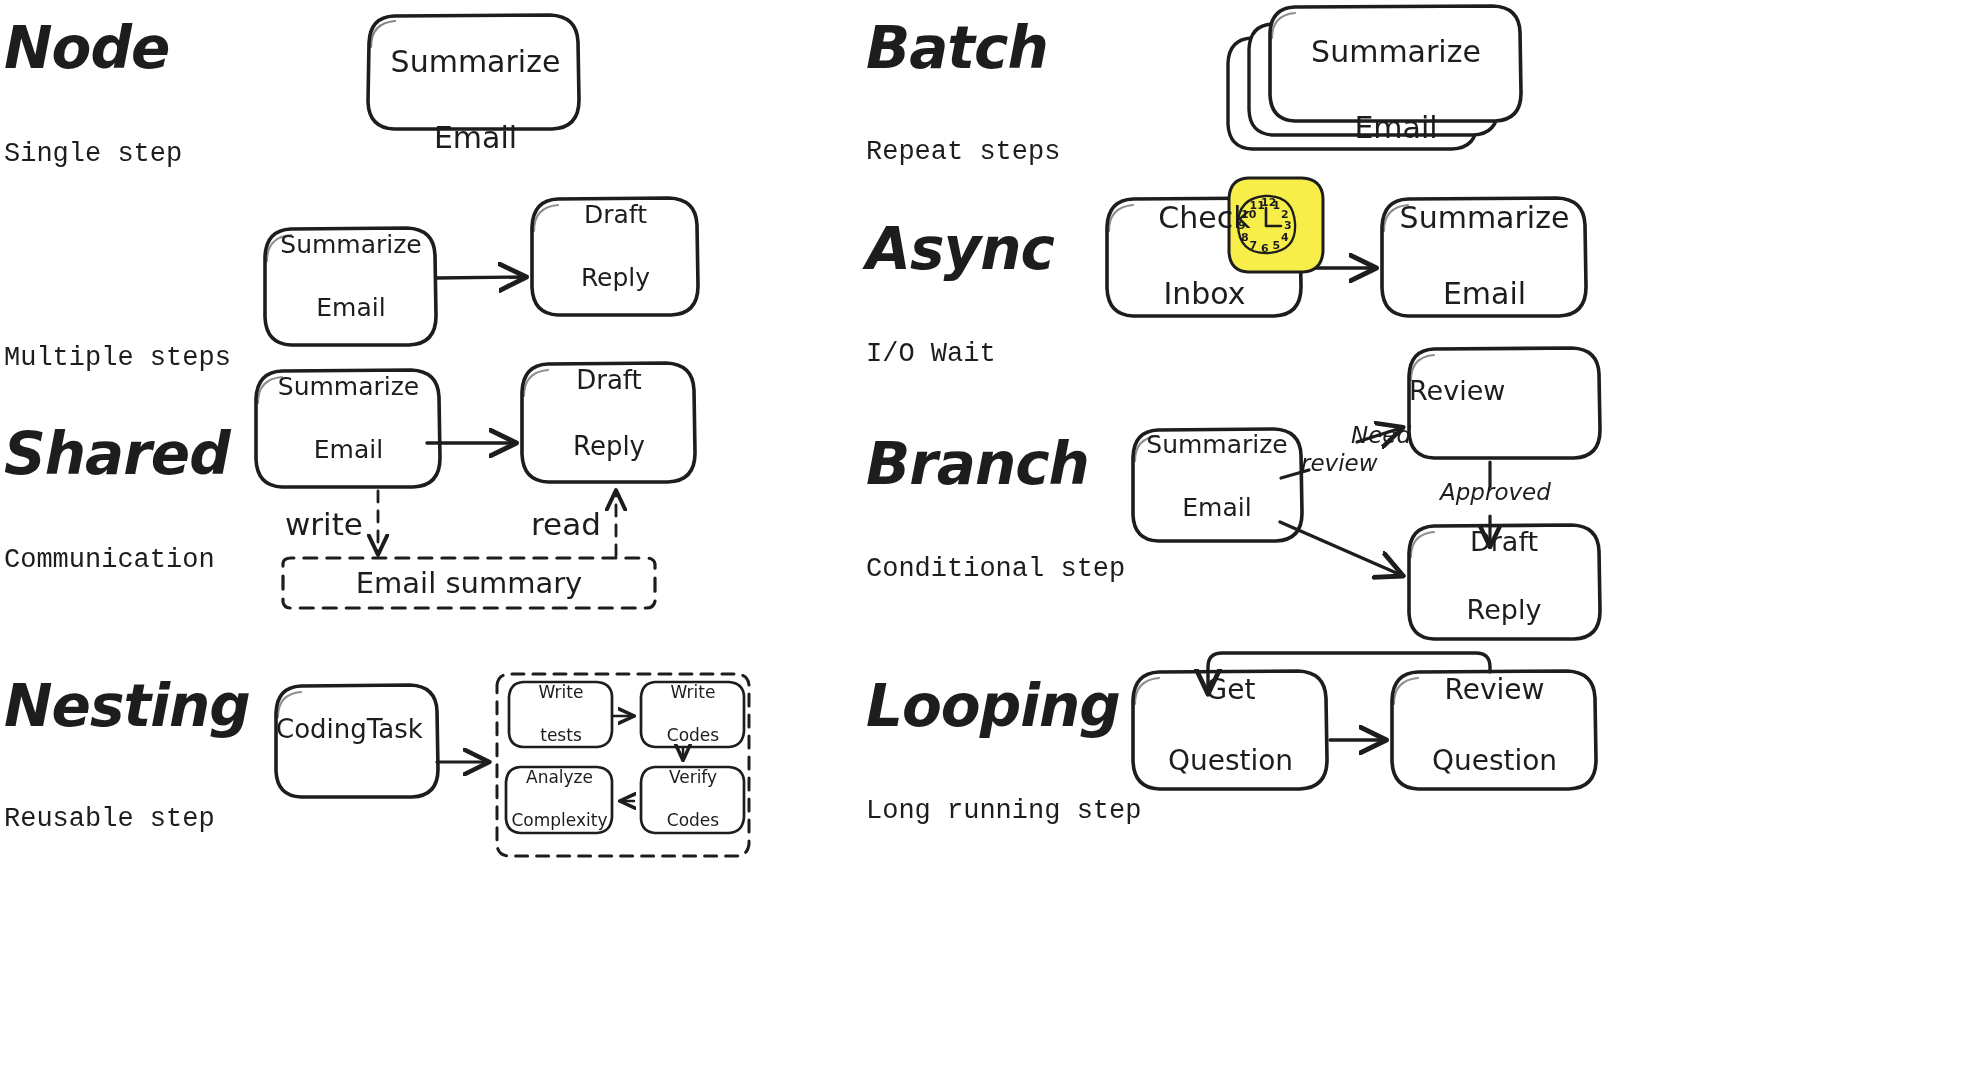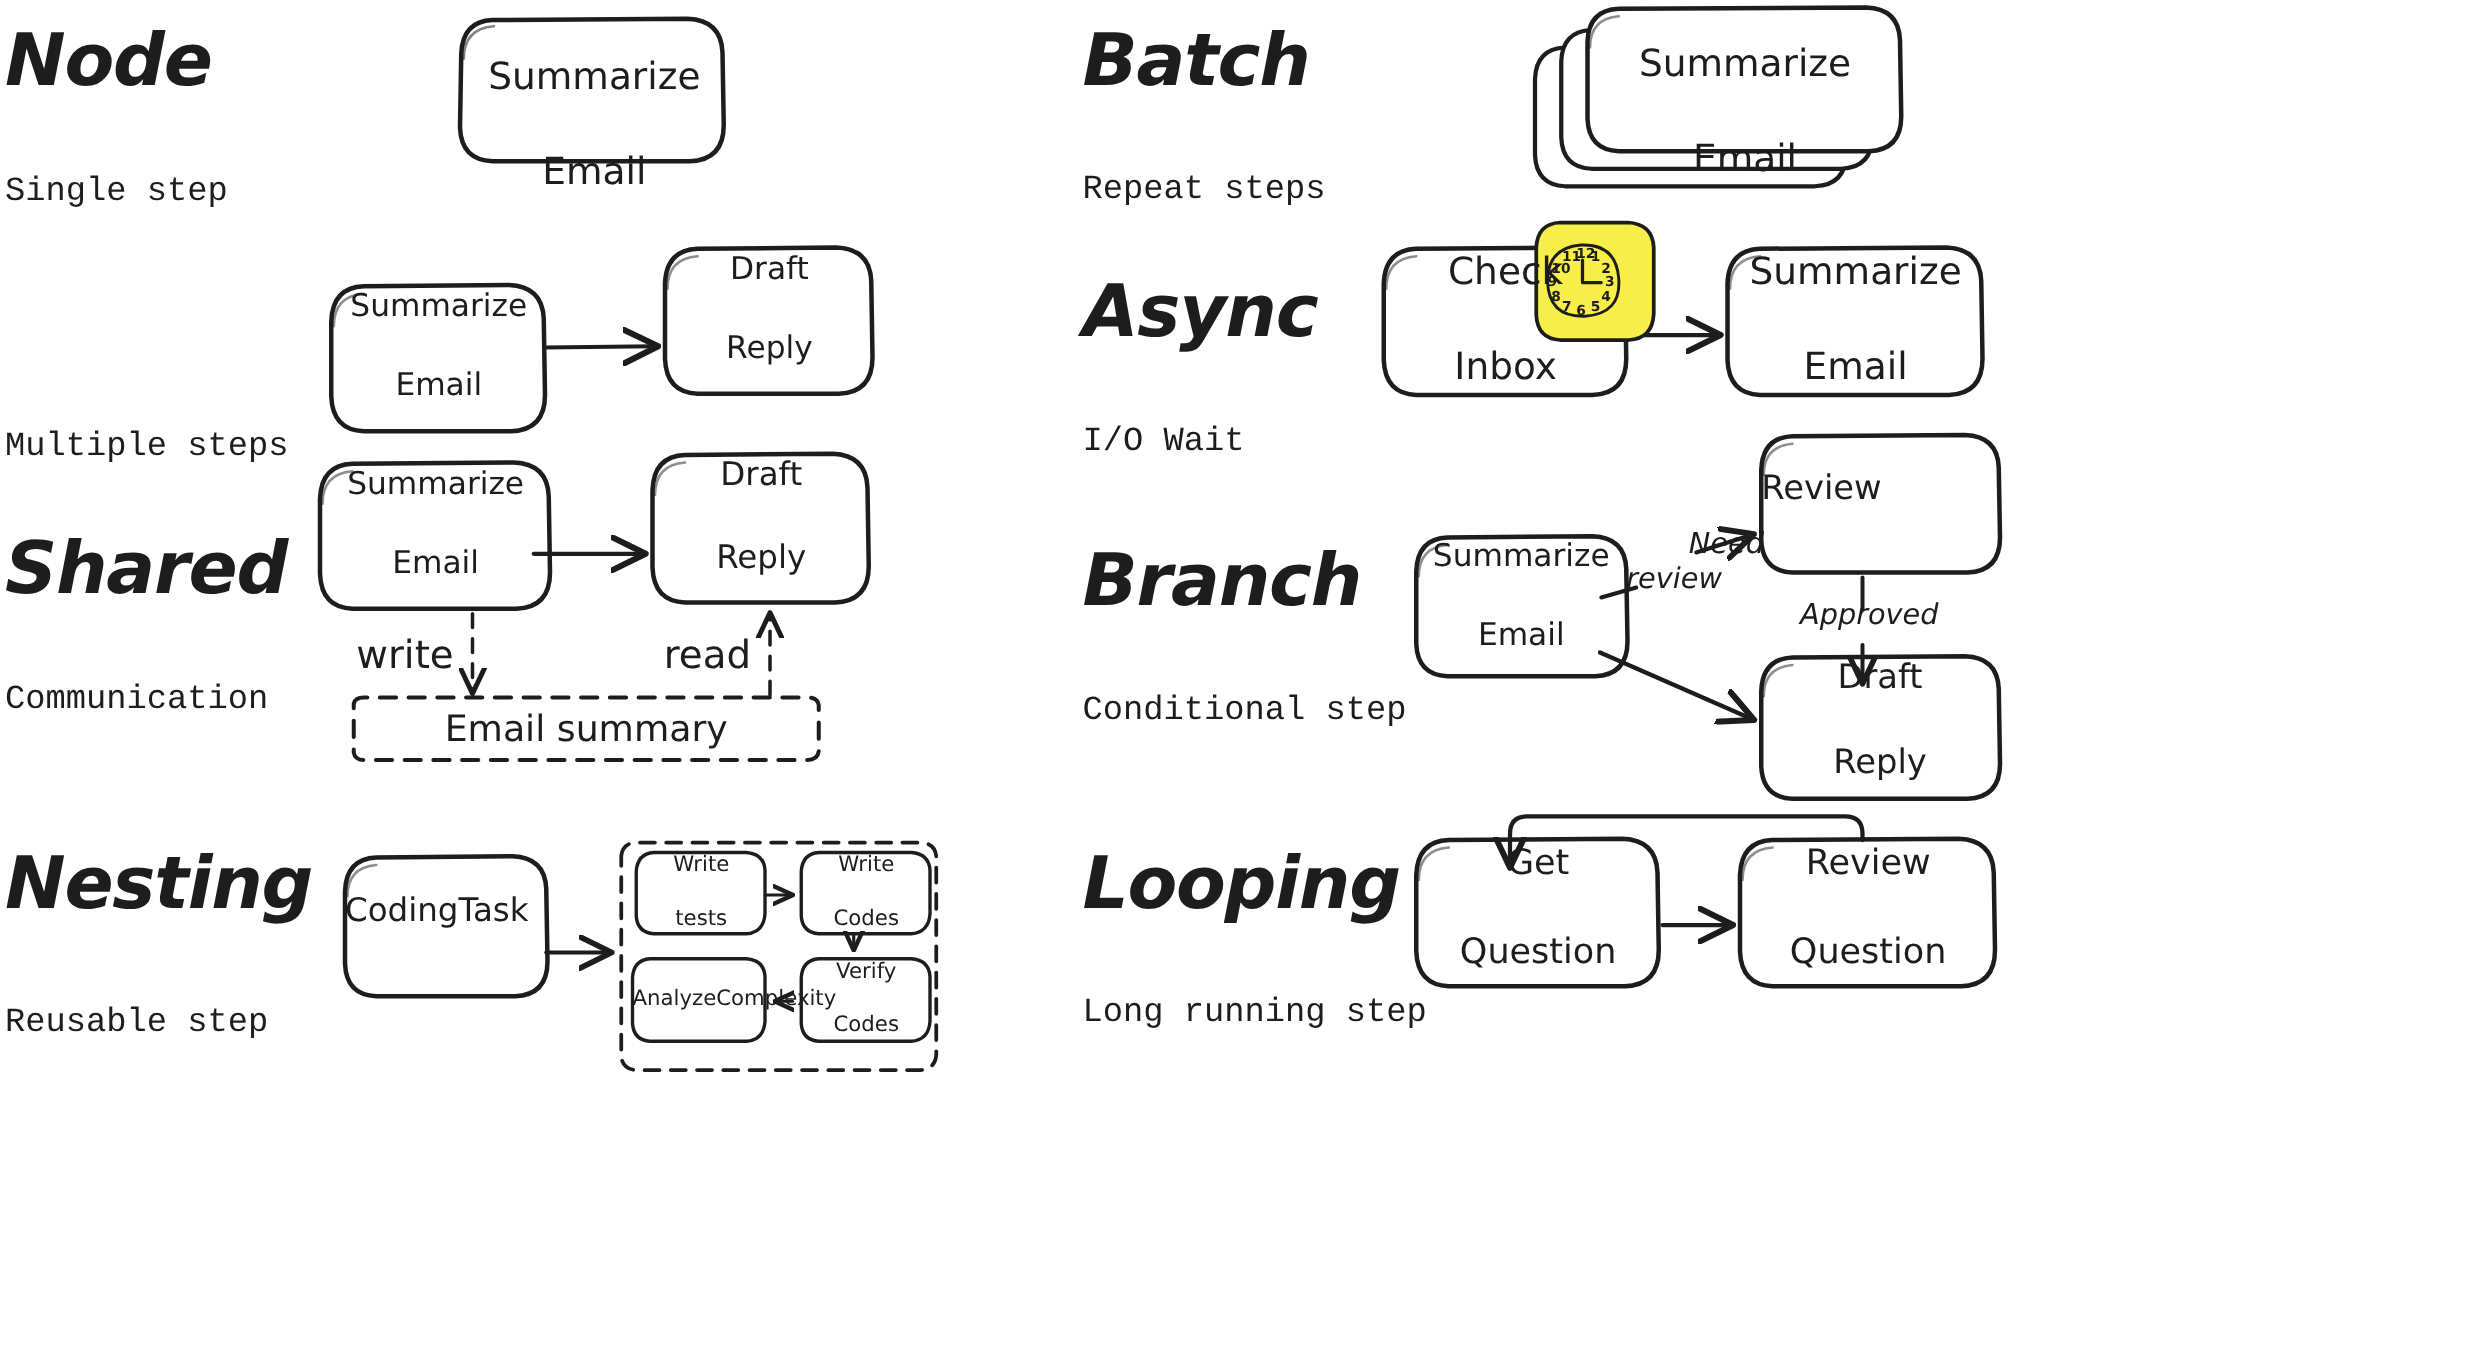--- a/index.html
+++ b/index.html
@@ -278,21 +278,21 @@
   <div class="node-label" style="left: 641px; top: 682px; width: 104px; height: 64px; font-size: 17px; display: flex; flex-direction: column;">
       <span>Write</span>
       <br>
       <span>Codes</span>
     </div>
   <div class="node-label" style="left: 641px; top: 767px; width: 104px; height: 65px; font-size: 17px; display: flex; flex-direction: column;">
       <span>Verify</span>
       <br>
       <span>Codes</span>
     </div>
-  <div class="node-label" style="left: 506px; top: 767px; width: 107px; height: 65px; font-size: 17px; display: flex; ">
+  <div class="node-label" style="left: 506px; top: 767px; width: 107px; height: 65px; font-size: 17px; display: flex; flex-direction: column;">
       <span>Analyze</span>
       <br>
       <span>Complexity</span>
     </div>
 
   <div class="node-label" style="left: 1133px; top: 672px; width: 195px; height: 91px; font-size: 28px; display: flex; flex-direction: column;">
       <span>Get</span>
       <br>
       <span>Question</span>
     </div>

